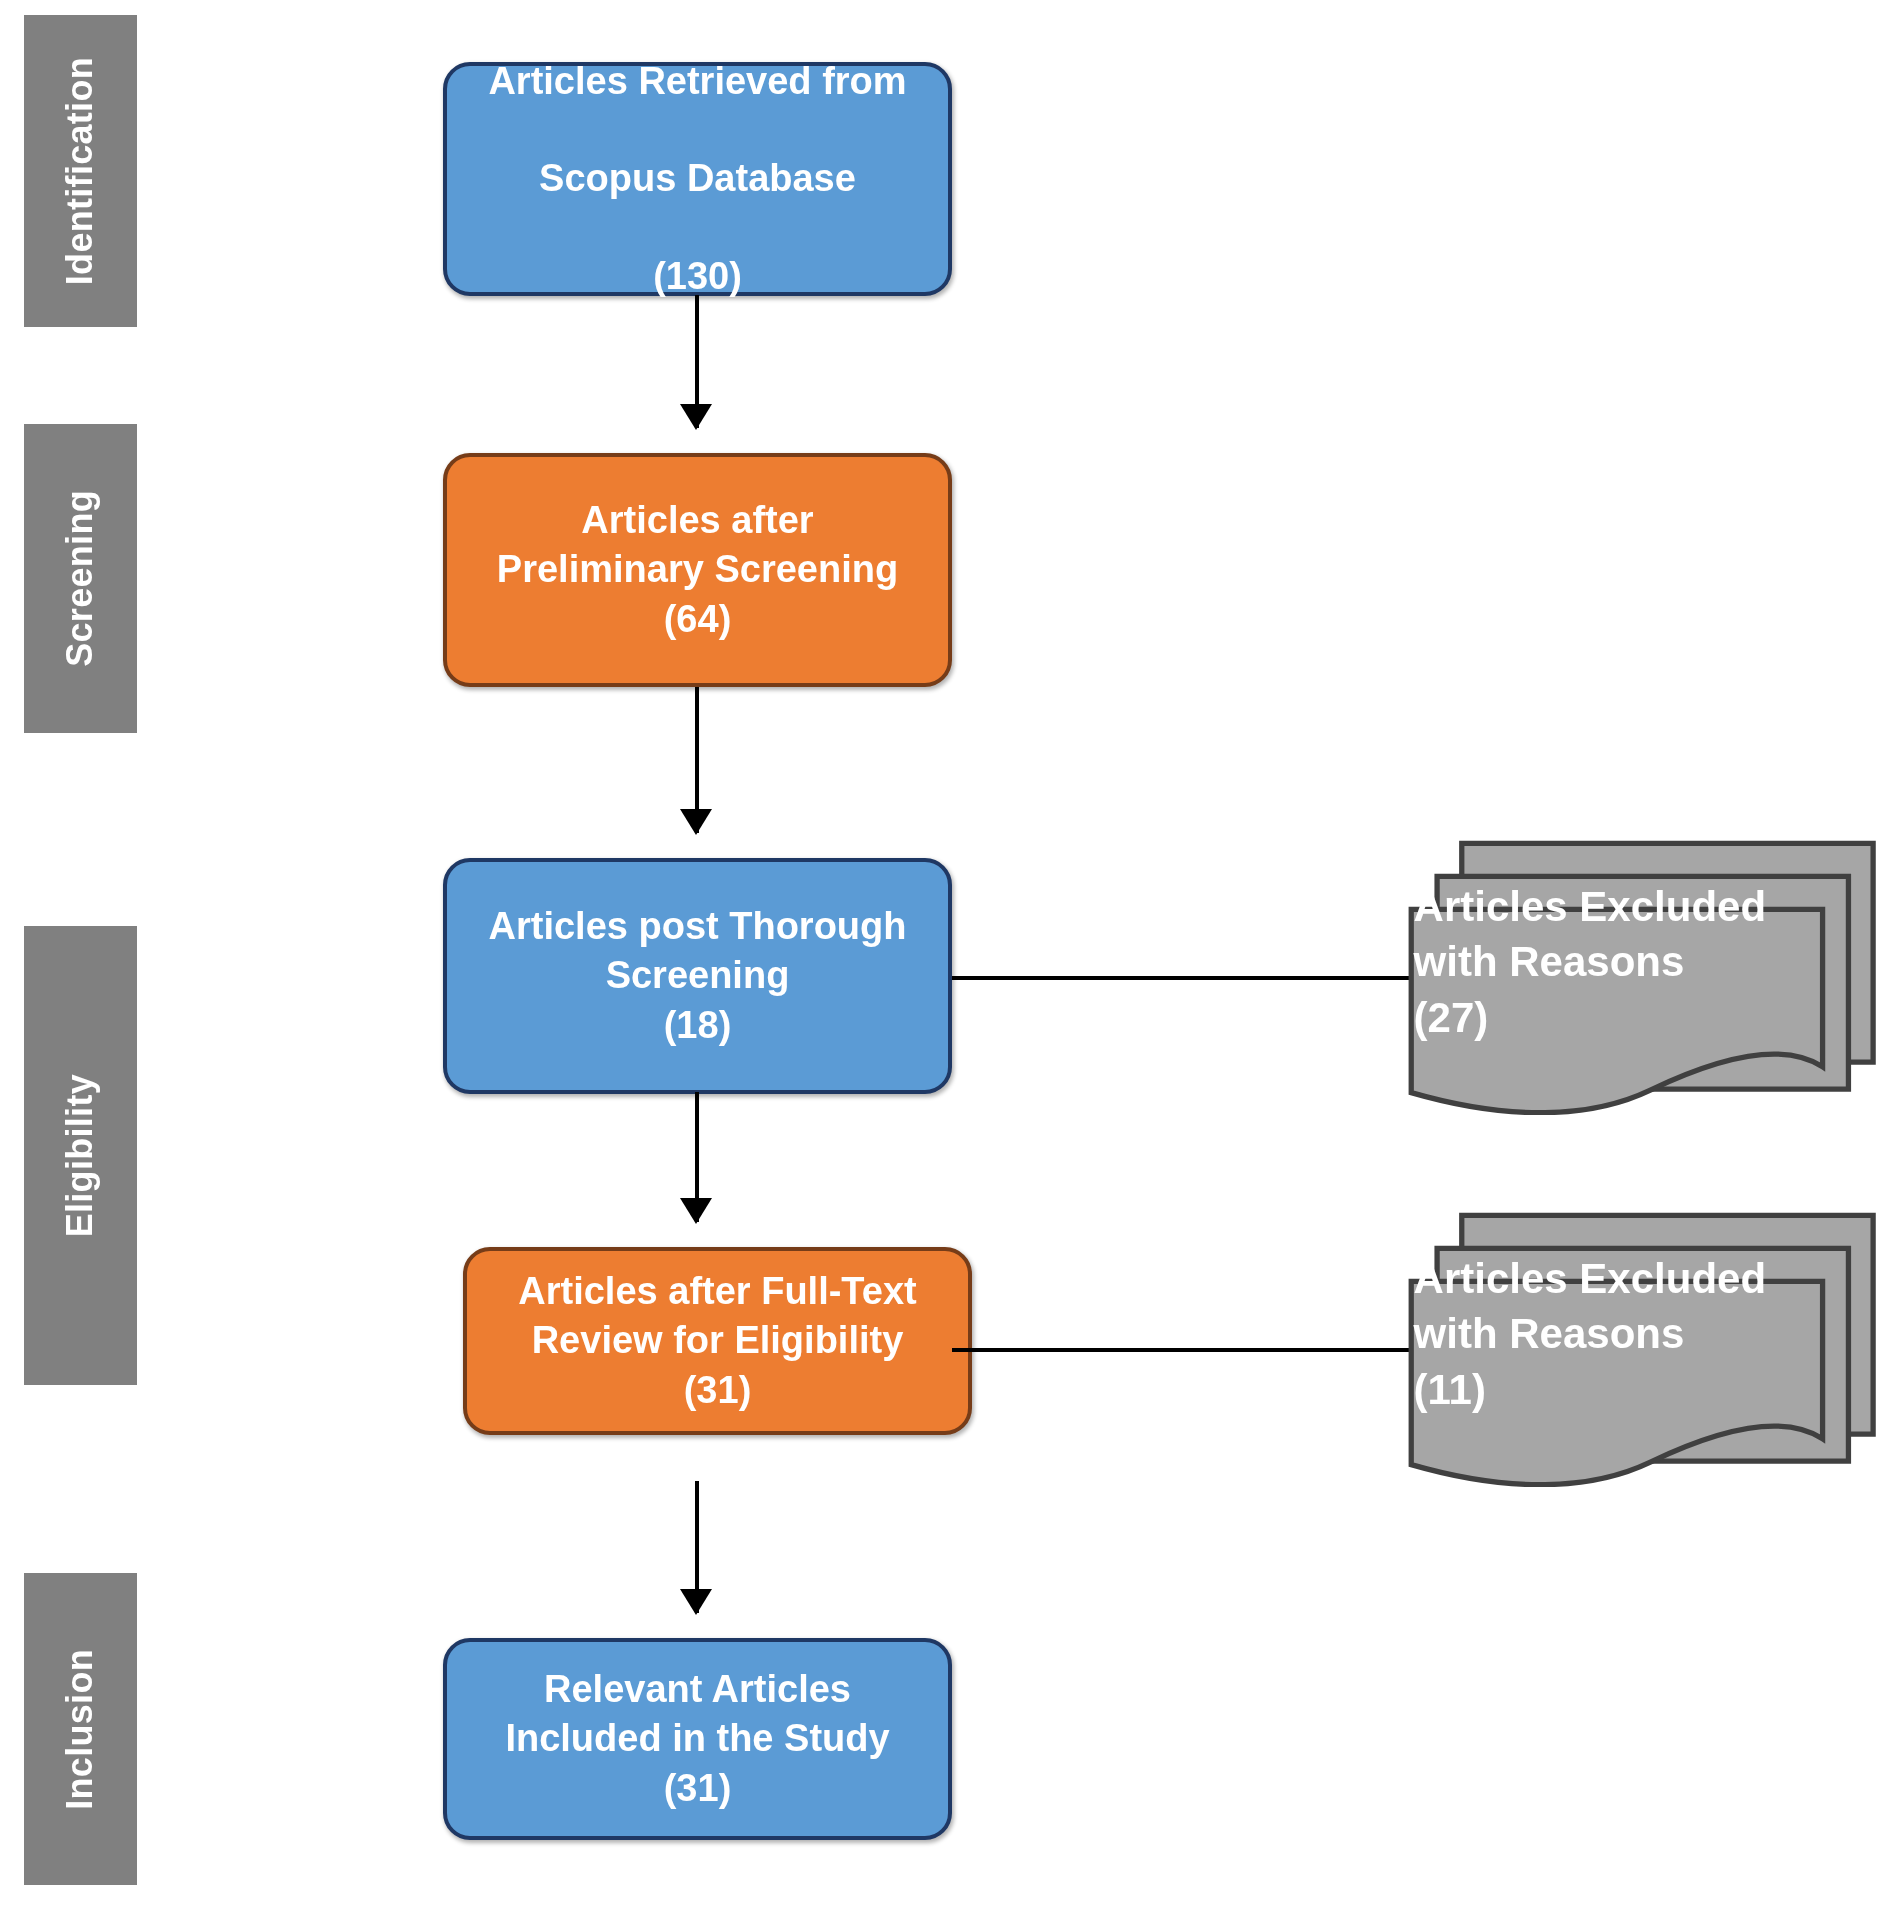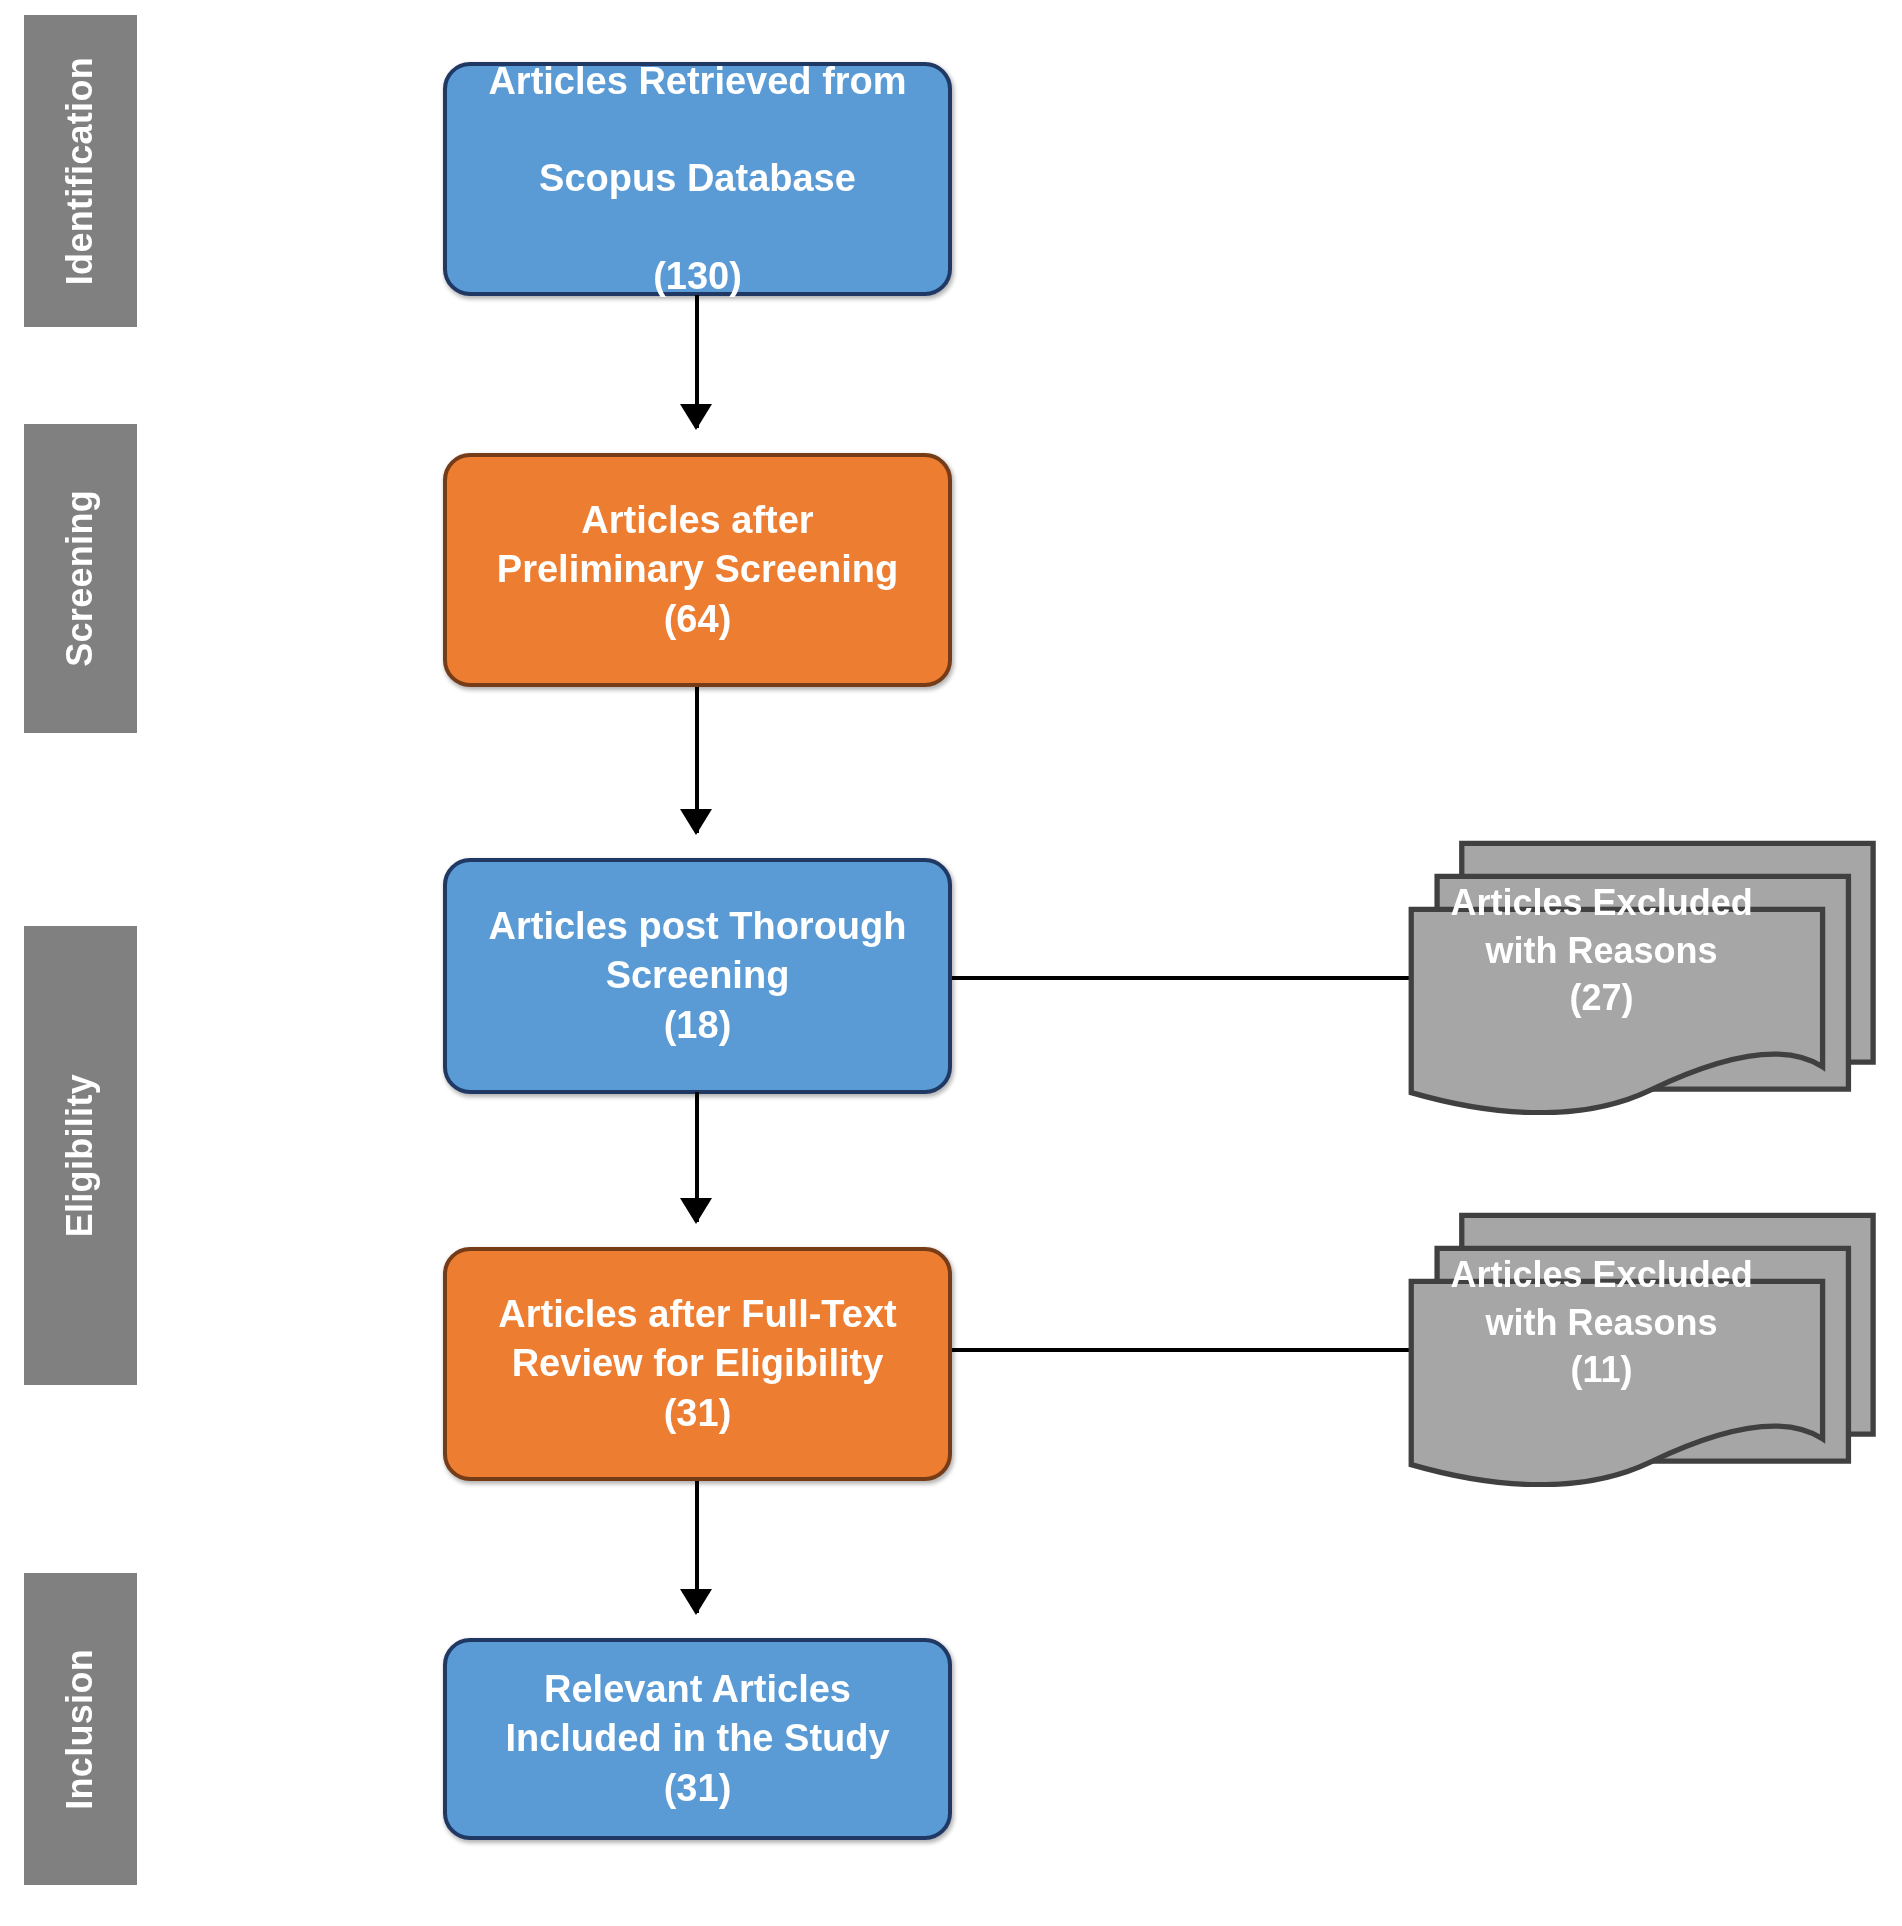--- a/index.html
+++ b/index.html
@@ -68,21 +68,21 @@
   }
   .process-box.orange {
     background: #ED7D31;
     border: 4.1px solid #763C18;
   }
   .process-box .line { display: block; }
 
   #box-identification { top: 62px;  height: 234px; gap: 48px; }
   #box-screening      { top: 453px;  height: 234px; justify-content: center; }
   #box-thorough       { top: 858px; height: 236px; }
-  #box-fulltext       { top: 1247px; height: 234px; }
+  #box-fulltext       { top: 1247px; height: 188px; margin-left: 20px; }
   #box-included       { top: 1638px; height: 202px; }
 
   
   .v-connector {
     position: absolute;
     left: 695px;
     width: 4.1px;
     background: #000000;
   }
   .v-connector .arrow-head {
@@ -131,24 +131,24 @@
     top: 0;
     left: 0;
     width: 476px;
     height: 288px;
   }
   .multidoc .doc-text {
     position: absolute;
     left: 10.6px;
     top: 52px;
     width: 376px;
-    text-align: center;
+    text-align: left;
     color: #ffffff;
     font-weight: bold;
-    font-size: 36px;
+    font-size: 42px;
     line-height: 1.32;
   }
   #doc-excluded-1 { left: 1403px; top: 827px; }
   #doc-excluded-2 { left: 1403px; top: 1199px; }
 </style>
 </head>
 <body>
 
 <div id="canvas">
 

